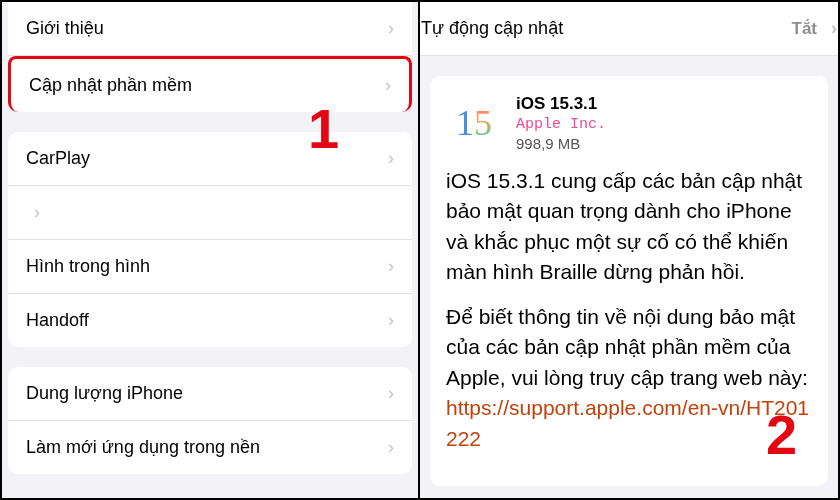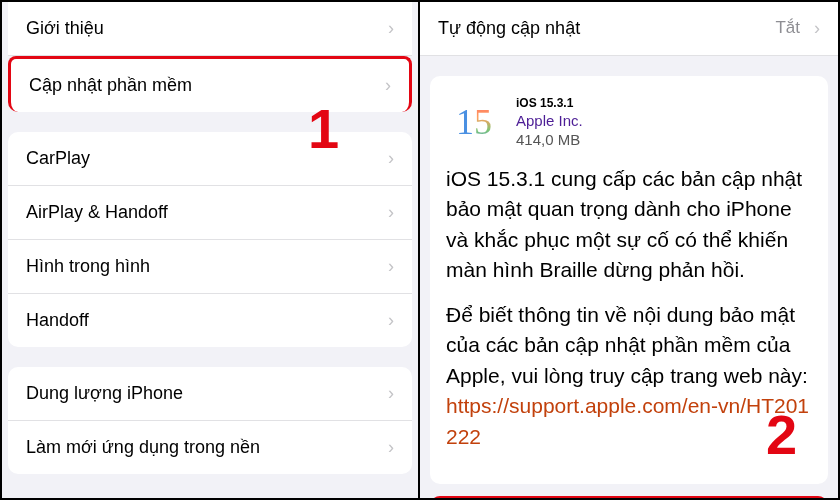--- a/index.html
+++ b/index.html
@@ -88,22 +88,22 @@
   }
   .ios-icon .n1 { color: #4a90e2; font-family: Georgia, serif; }
   .ios-icon .n5 {
     background: linear-gradient(180deg, #ff6b6b 0%, #ffa05c 40%, #7cc576 70%, #4a90e2 100%);
     -webkit-background-clip: text;
     background-clip: text;
     color: transparent;
     font-family: Georgia, serif;
   }
   .update-meta { flex: 1; }
-  .update-title { font-weight: 600; font-size: 12px; }
-  .update-sub { font-size: 15px; color: #4c1d95; line-height: 1.4; }
+  .update-title { font-weight: 600; font-size: 17px; }
+  .update-sub { font-size: 15px; color: #ec4899; line-height: 1.4; font-family: Liberation Mono, monospace; }
   .update-size { font-size: 15px; color: #555; }
   .update-desc {
     font-size: 21px;
     color: #000;
     line-height: 1.45;
     margin-bottom: 14px;
   }
   .update-link {
     color: #c2410c;
     word-break: break-all;
@@ -113,29 +113,29 @@
     border-radius: 10px;
     margin: 0 10px;
     padding: 14px 22px;
     font-size: 22px;
     color: #007aff;
   }
   .left-stack { padding: 0 6px; }
   .left-group-wrap { padding: 0 6px; }
   .right-top-row {
     background: #fff;
-    padding: 16px 18px;
+    padding: 16px 1px;
     display: flex;
     align-items: center;
     justify-content: space-between;
     font-size: 18px;
     border-bottom: 0.5px solid #e1e1e4;
   }
   .right-top-row .left { color: #000; }
-  .right-top-row .right { display:flex; align-items:flex-start; gap:6px; }
+  .right-top-row .right { display:flex; align-items:flex-end; gap:6px;font-weight:bold; }
 </style>
 </head>
 <body>
 
 <div class="container">
 
   <div class="pane pane-left">
     <div class="left-stack">
 
       <div class="row" style="border-top-left-radius:0;border-top-right-radius:0;">
@@ -148,21 +148,20 @@
       </div>
     </div>
 
     <div class="left-group-wrap">
       <div class="group">
         <div class="row">
           <span>CarPlay</span>
           <span class="chevron">›</span>
         </div>
         <div class="row">
-          <span>AirPlay &amp; Handoff</span>
           <span class="chevron">›</span>
         </div>
         <div class="row">
           <span>Hình trong hình</span>
           <span class="chevron">›</span>
         </div>
         <div class="row">
           <span>Handoff</span>
           <span class="chevron">›</span>
         </div>
@@ -192,21 +191,21 @@
 
     <div class="card">
       <div class="update-header">
         <div class="ios-icon">
           <span class="n1">1</span>
             <span class="n5">5</span>
         </div>
         <div class="update-meta">
           <div class="update-title">iOS 15.3.1</div>
           <div class="update-sub">Apple Inc.</div>
-          <div class="update-size">414,0 MB</div>
+          <div class="update-size">998,9 MB</div>
         </div>
       </div>
       <div class="update-desc">iOS 15.3.1 cung cấp các bản cập nhật bảo mật quan trọng dành cho iPhone và khắc phục một sự cố có thể khiến màn hình Braille dừng phản hồi.</div>
       <div class="update-desc">
         <span>Để biết thông tin về nội dung bảo mật của các bản cập nhật phần mềm của Apple, vui lòng truy cập trang web này:</span><br>
         <a class="update-link">https://support.apple.com/en-vn/HT201222</a>
       </div>
     </div>
 
     <div class="install-row highlight-box">

